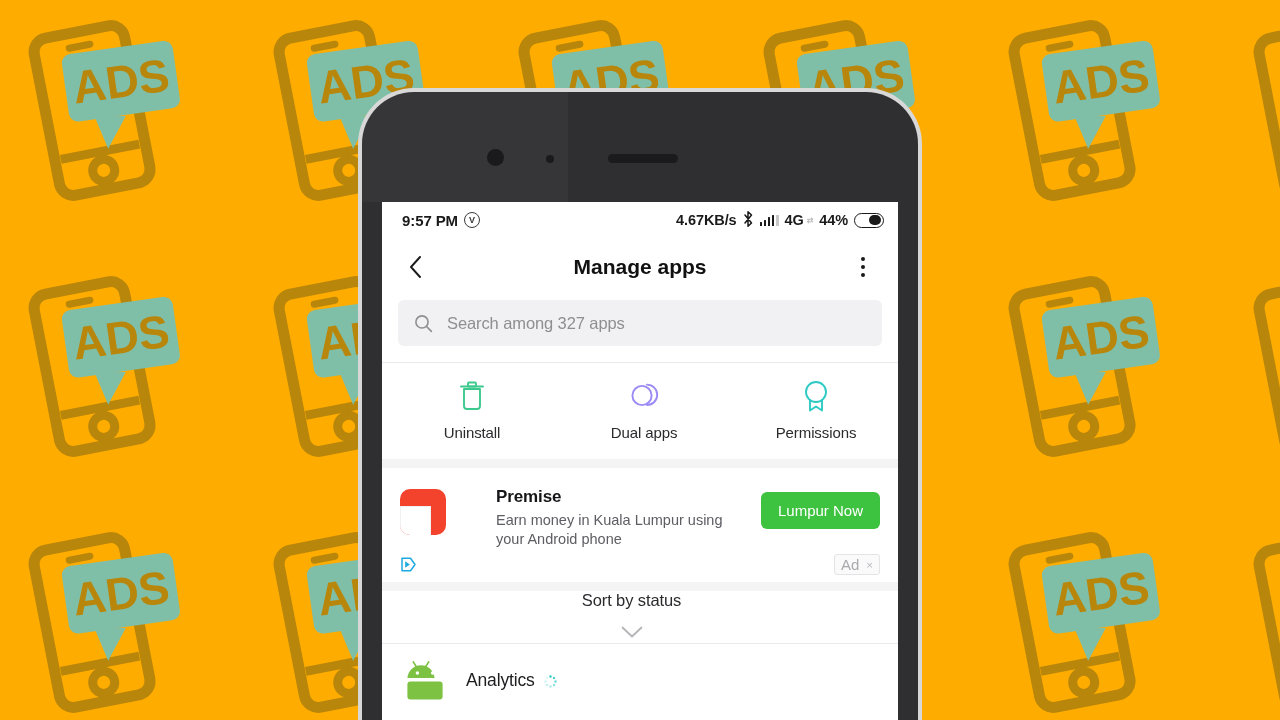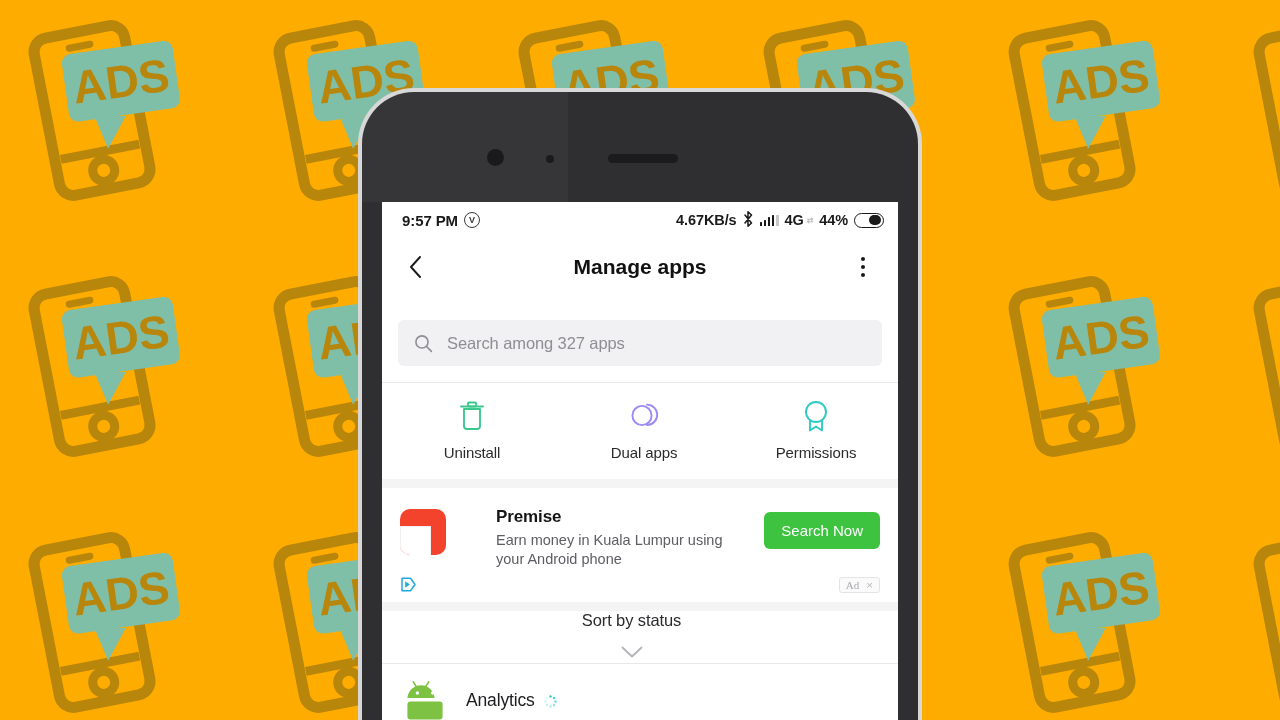--- a/index.html
+++ b/index.html
@@ -130,21 +130,21 @@
   }
   #menu-btn span {
     width: 4px; height: 4px; border-radius: 50%; background: #1a1a1a;
     display: block;
   }
 
   
   #search-wrap { padding: 4px 16px 16px; }
   #search-box {
     height: 46px; background: #f1f1f3; border-radius: 6px;
-    display: flex; align-items: center; padding: 0 16px; gap: 14px; margin-top: 20px;
+    display: flex; align-items: center; padding: 0 16px; gap: 14px;
   }
   #search-text {
     font-size: 16.5px; color: #8e8e93; letter-spacing: -0.1px;
   }
 
   .gap-band { height: 9px; background: #f4f4f5; }
   .hairline { height: 1px; background: #e9e9eb; }
 
   
   #actions {
@@ -191,21 +191,21 @@
   #ad-footer {
     display: flex; align-items: center; justify-content: space-between;
     margin-top: 4px; height: 22px;
   }
   #ad-choices { width: 17px; height: 17px; cursor: pointer; }
   #ad-badge {
     display: flex; align-items: center; gap: 7px;
     border: 1px solid #e4e4e6; border-radius: 3px;
     padding: 1px 6px; background: #fafafa;
   }
-  #ad-badge .lbl { font-size: 11px; color: #a9a9ae; font-family: Liberation Serif, serif; }
+  #ad-badge .lbl { font-size: 15px; color: #a9a9ae; }
   #ad-badge .x { font-size: 11.5px; color: #b9b9be; cursor: pointer; }
 
   
   #sort-row {
     height: 52px; display: flex; align-items: center;
     justify-content: space-between; padding: 0 22px 0 5px;
     background: #fff; cursor: pointer; flex-direction: column;
   }
   #sort-label { font-size: 16.5px; color: #2b2b2e; letter-spacing: -0.1px; }
 
@@ -564,21 +564,21 @@
 
         <div class="gap-band"></div>
 
         <div id="ad-card">
           <div id="ad-main">
             <div id="ad-icon"></div>
             <div id="ad-copy">
               <div id="ad-title">Premise</div>
               <div id="ad-desc">Earn money in Kuala Lumpur using your Android phone</div>
             </div>
-            <button id="ad-cta">Search Now</button>
+            <button id="ad-cta">Lumpur Now</button>
           </div>
           <div id="ad-footer">
             <span id="ad-choices">
               <svg width="17" height="17" viewBox="0 0 17 17">
                 <path d="M2 2.2h8.5L15 8.5l-4.5 6.3H2z" fill="none" stroke="#1FA9E0" stroke-width="1.5" stroke-linejoin="round"></path>
                 <path d="M5.2 5.3v6.4l4.6-3.2z" fill="#1FA9E0"></path>
               </svg>
             </span>
             <span id="ad-badge">
               <span class="lbl">Ad</span>

